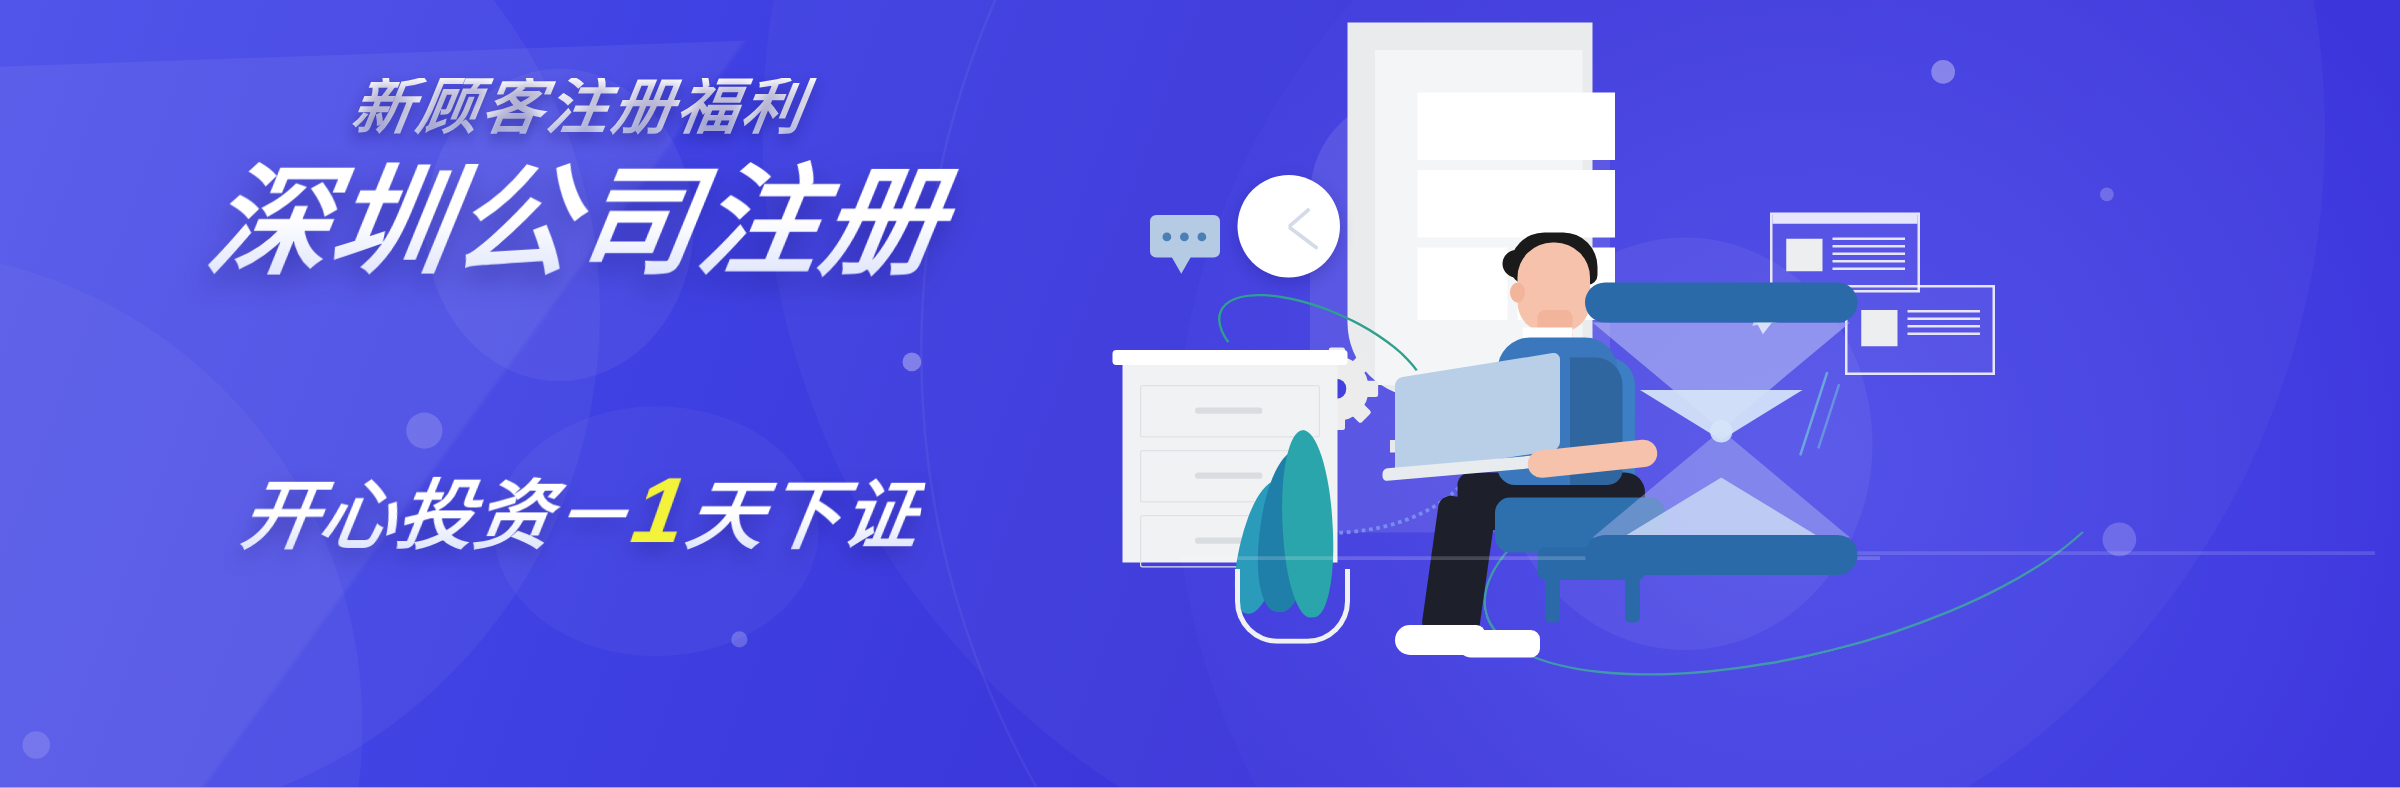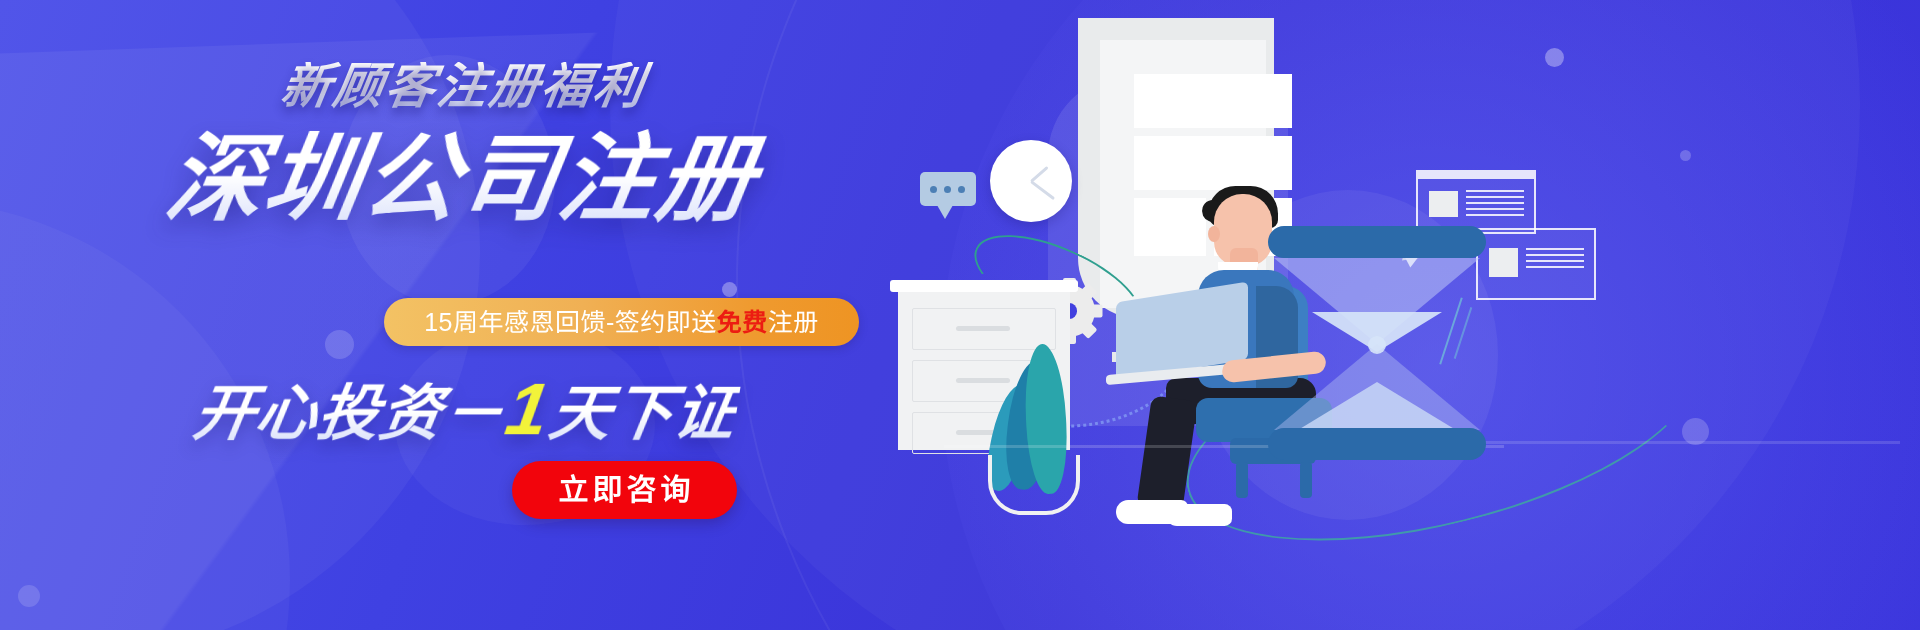--- a/index.html
+++ b/index.html
@@ -446,29 +446,23 @@
   <div class="dot d6"></div>
   <div class="dot d7"></div>
   <div class="dot d8"></div>
 
   <div class="copy">
 
     <div class="eyebrow">新顾客注册福利</div>
 
     <div class="headline">深圳公司注册</div>
 
-    <div class="badge">
-      <div class="badge-text"><span>15周年感恩回馈-签约即送</span><span class="hot">免费</span><span>注册</span></div>
-    </div>
 
     <div class="subline"><span class="w">开心投资－</span><span class="num">1</span><span class="w">天下证</span></div>
 
-    <div class="cta">
-      <span class="cta-text">立即咨询</span>
-    </div>
   </div>
 
   <div class="illus">
 
     <div class="hg-glow"></div>
 
     <div class="wall-shadow"></div>
 
     <div class="window">
       <div class="inner">

